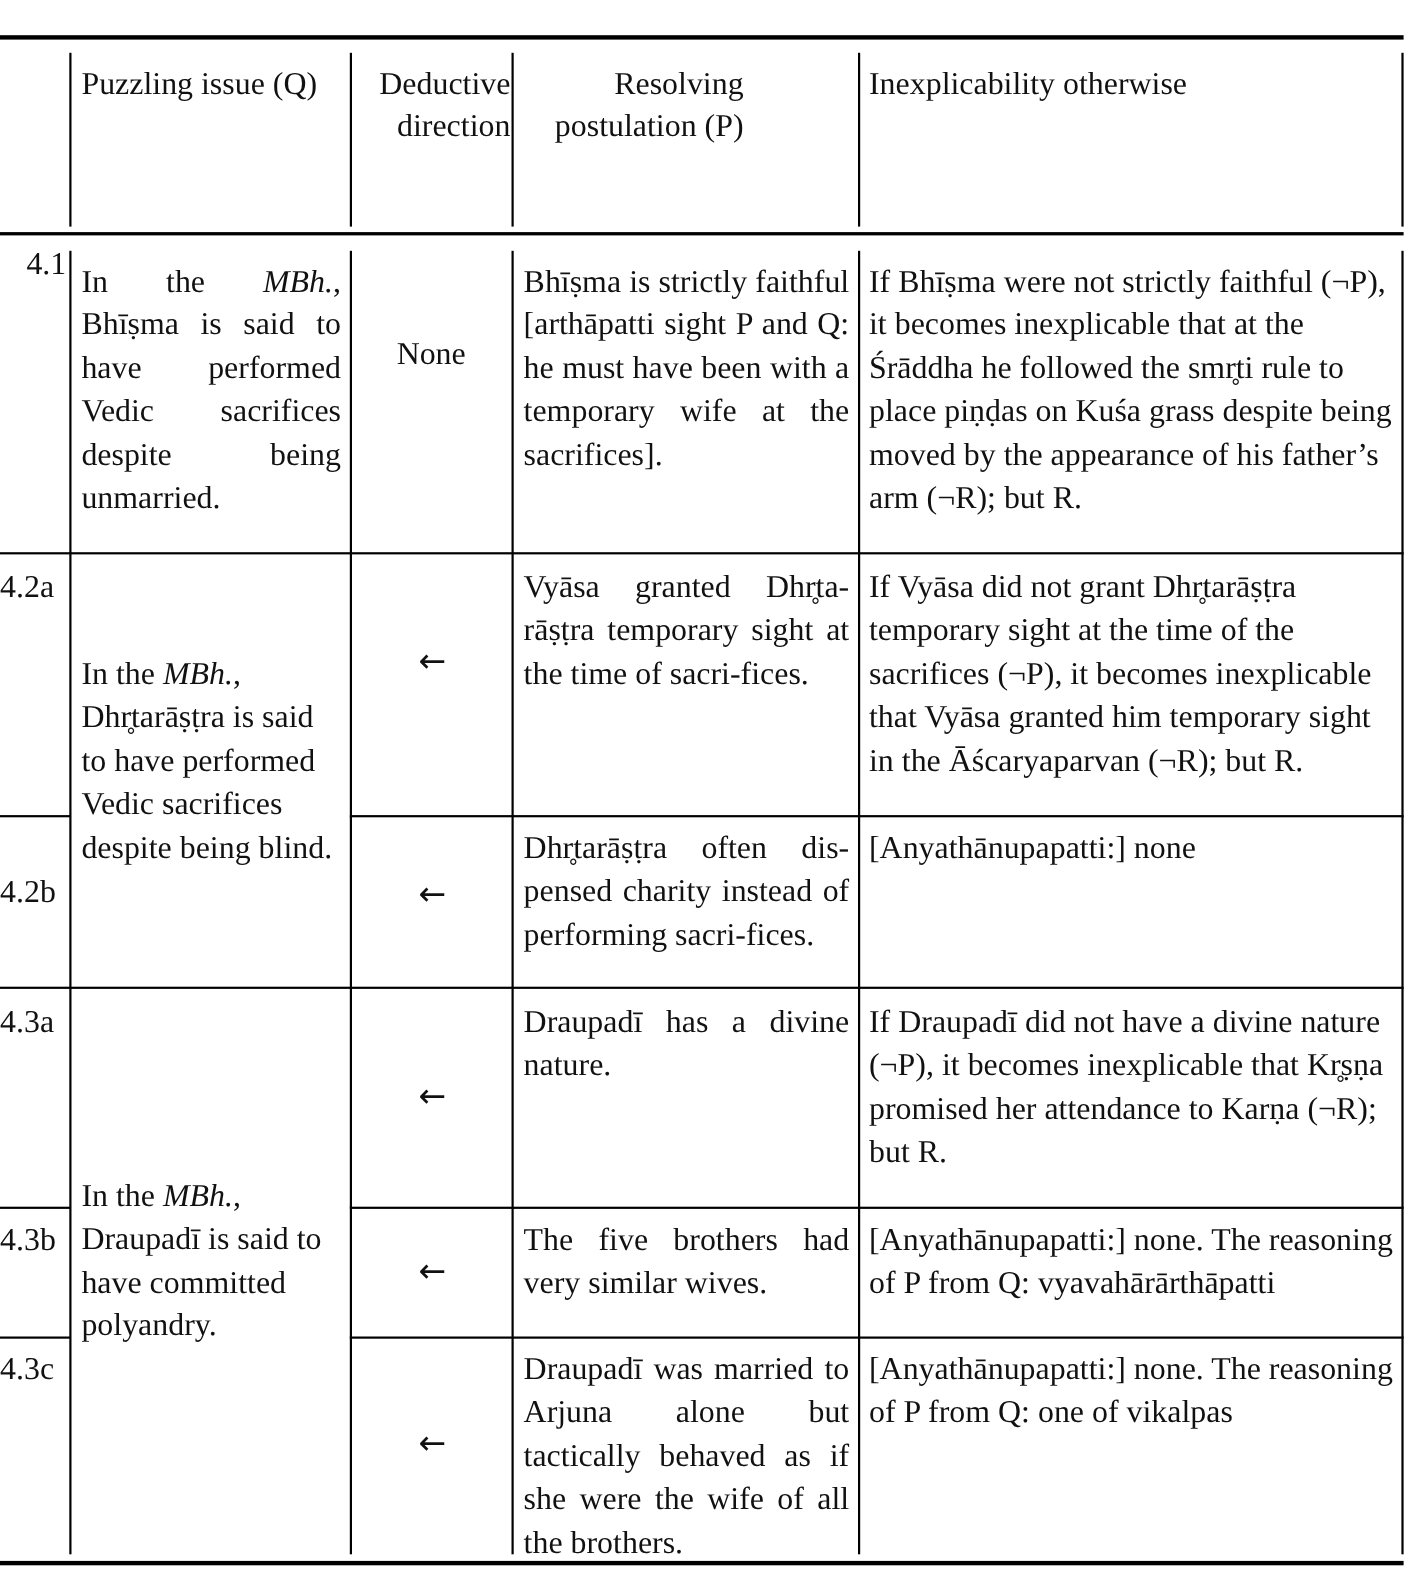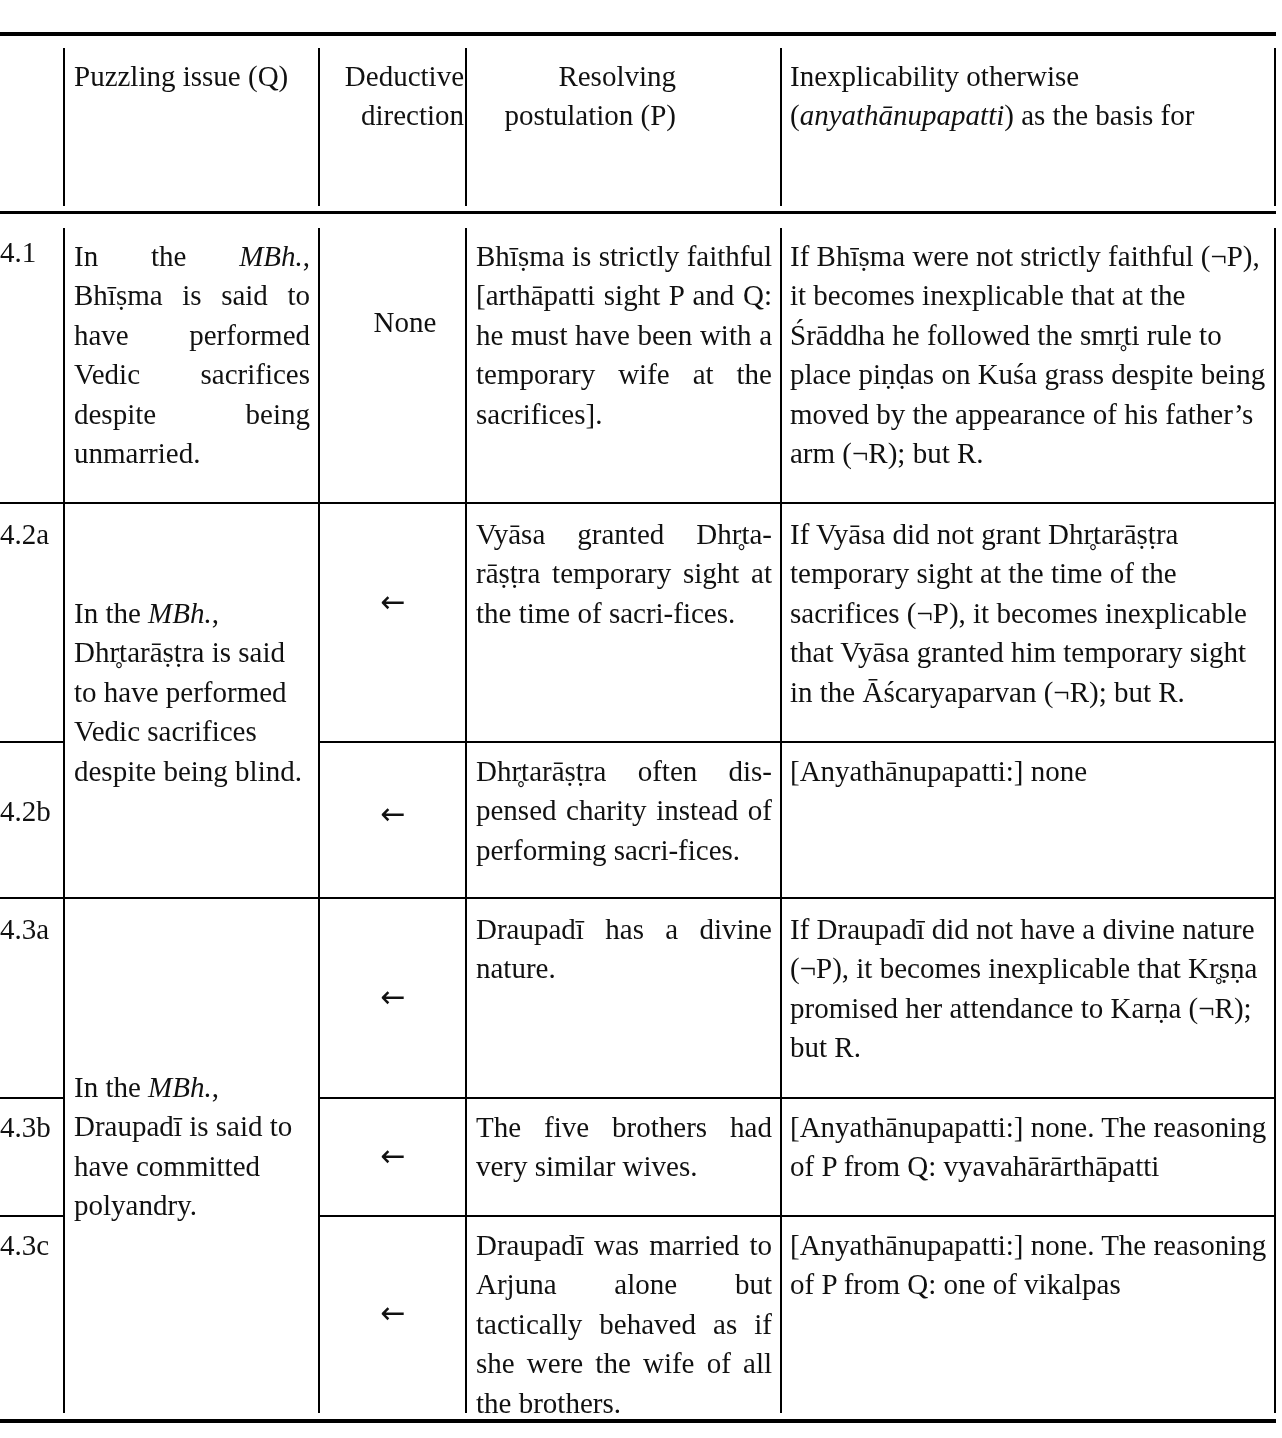--- a/index.html
+++ b/index.html
@@ -47,28 +47,27 @@
 <div class="hline" style="top:1097px;left:0;width:64px;"></div>
 <div class="hline" style="top:1097px;left:318px;width:958px;"></div>
 <div class="hline" style="top:1215px;left:0;width:64px;"></div>
 <div class="hline" style="top:1215px;left:318px;width:958px;"></div>
 
 <div class="cell just" style="left:74px;top:45px;width:236px;">Puzzling issue (Q)</div>
 <div class="cell center" style="left:322px;top:45px;width:142px;">Deductive direction</div>
 <div class="cell" style="left:476px;top:45px;width:200px;text-align:right;">Resolving postulation (P)</div>
 <div class="cell" style="left:790px;top:45px;width:480px;">
   <div>Inexplicability otherwise</div>
-  <div>(<i>anyathānupapatti</i><span>) as the basis for</span></div>
 </div>
 
-<div class="cell num" style="top:221px;">4.1</div>
+<div class="cell num" style="top:209px;padding-left:24px;">4.1</div>
 <div class="cell just" style="left:74px;top:225px;width:236px;">
   <span>In the </span><i>MBh.</i><span>, Bhīṣma is said to have performed Vedic sacrifices despite being unmarried.</span>
 </div>
-<div class="arrow" style="left:334px;top:303px;width:142px;font-family:'Liberation Serif',serif;font-size:29px;">None</div>
+<div class="arrow" style="left:321px;top:303px;width:142px;font-family:'Liberation Serif',serif;font-size:29px;">None</div>
 <div class="cell just" style="left:476px;top:225px;width:296px;">Bhīṣma is strictly faithful [arthāpatti sight P and Q: he must have been with a temporary wife at the sacrifices].</div>
 <div class="cell" style="left:790px;top:225px;width:478px;">If Bhīṣma were not strictly faithful (¬P), it becomes inexplicable that at the Śrāddha he followed the smr̥ti rule to place piṇḍas on Kuśa grass despite being moved by the appearance of his father’s arm (¬R); but R.</div>
 
 <div class="cell num" style="top:503px;">4.2a</div>
 <div class="cell num" style="top:780px;">4.2b</div>
 <div class="cell" style="left:74px;top:582px;width:236px;">
   <span>In the </span><i>MBh.</i><span>, Dhr̥tarāṣṭra is said to have performed Vedic sacrifices despite being blind.</span>
 </div>
 <div class="arrow" style="left:322px;top:582px;width:142px;">←</div>
 <div class="arrow" style="left:322px;top:794px;width:142px;">←</div>

